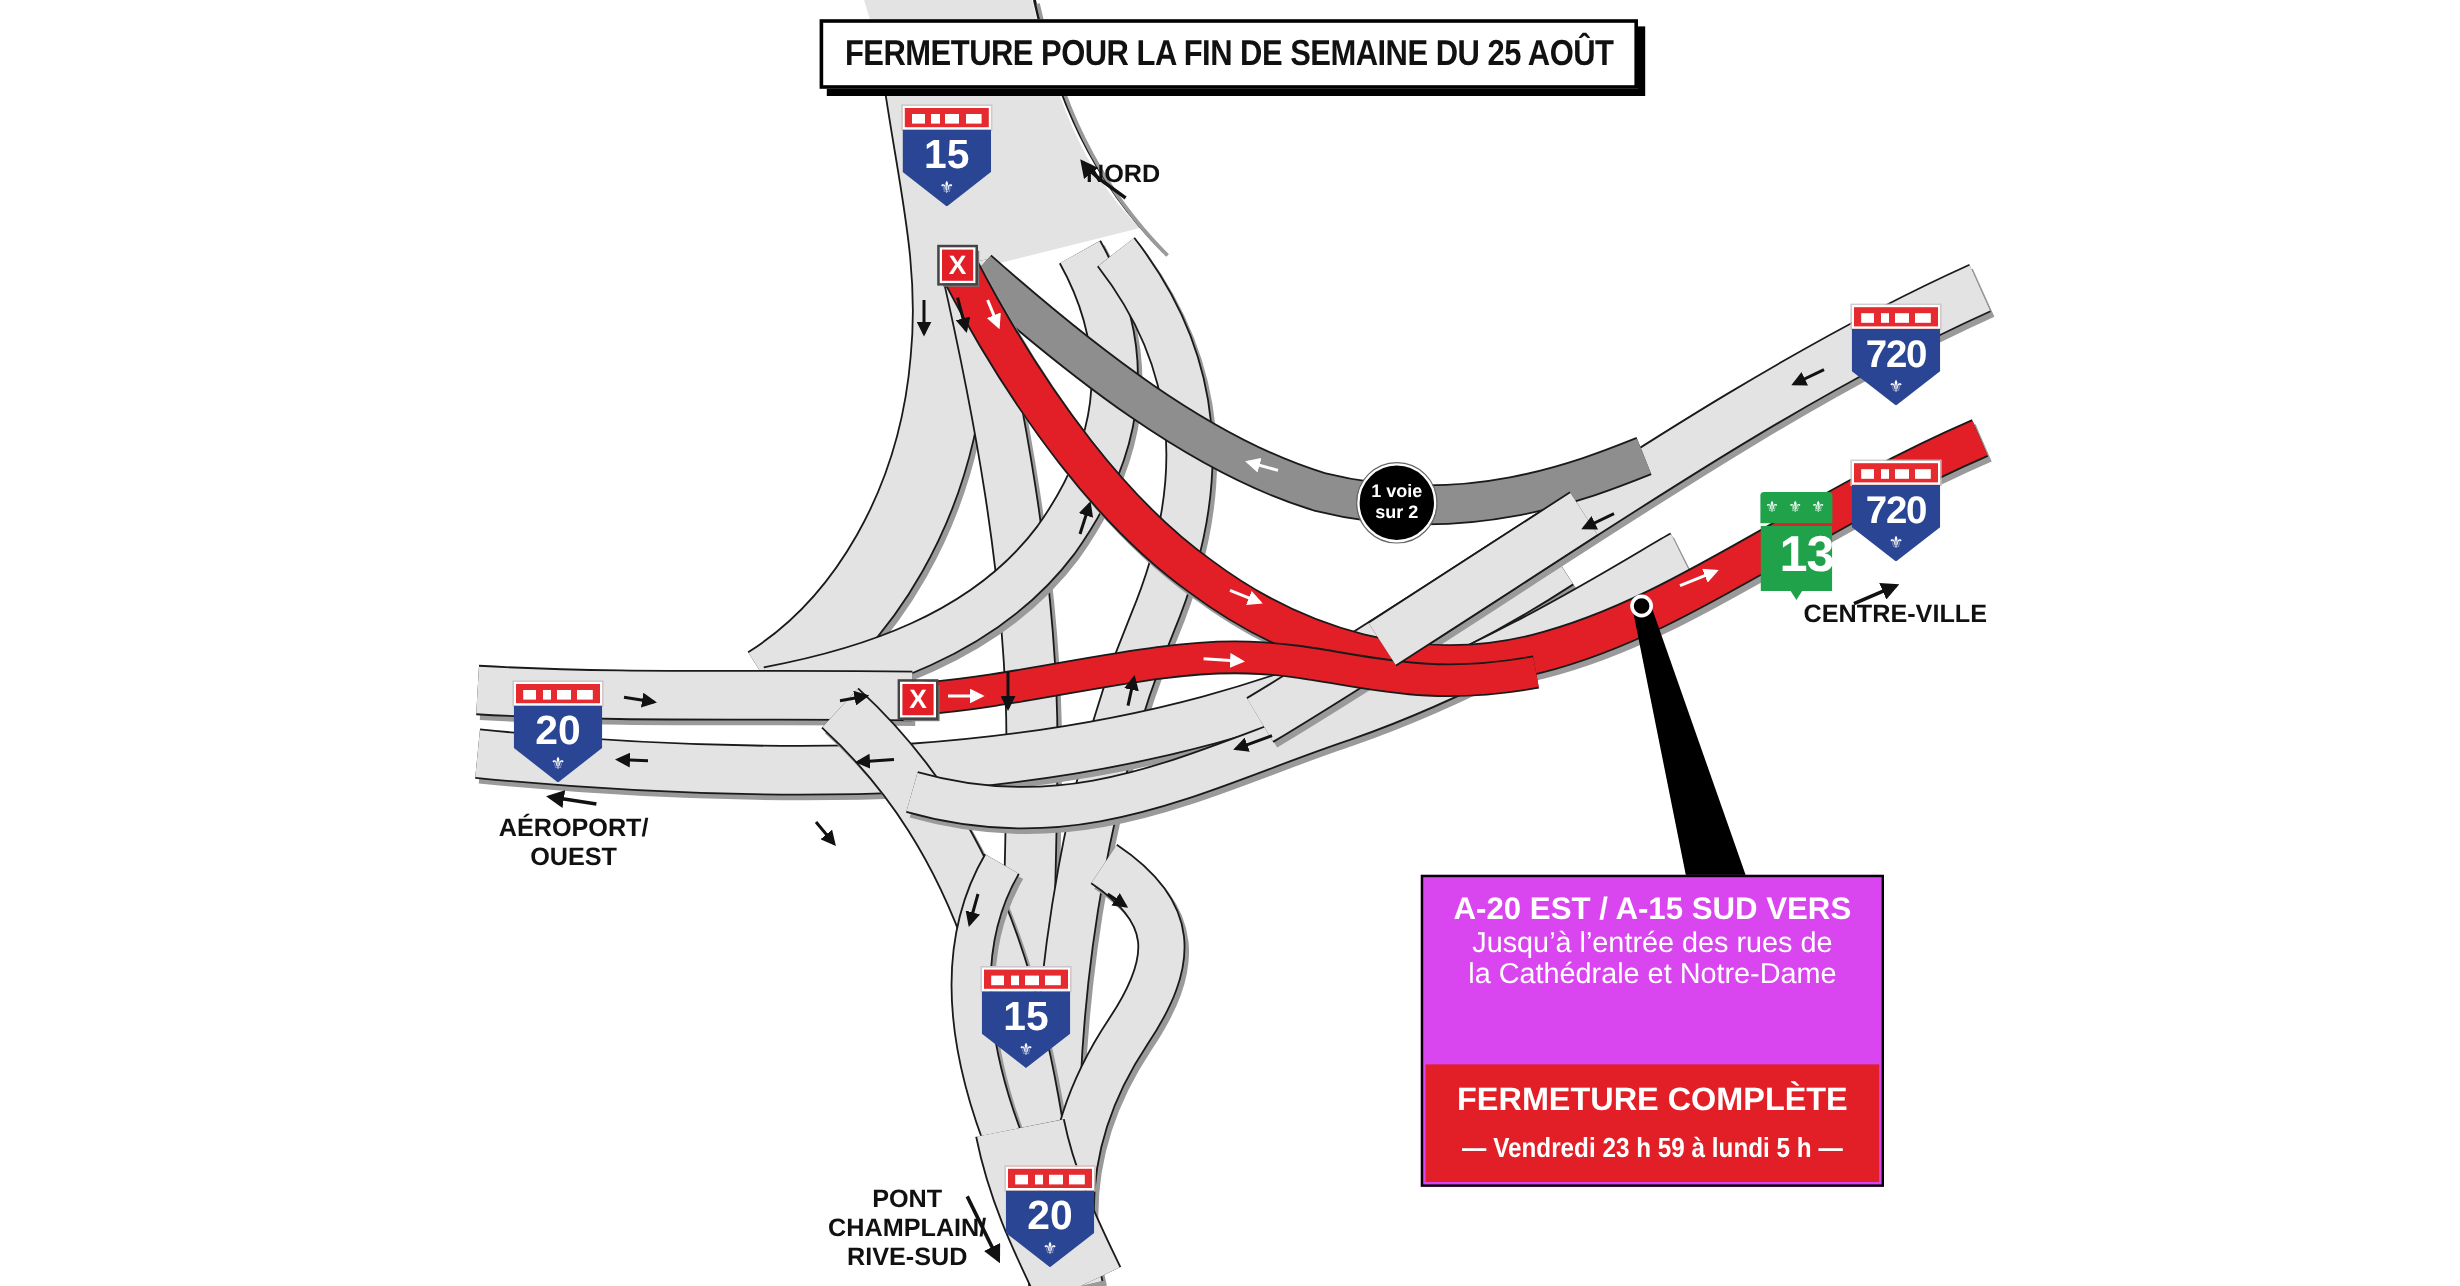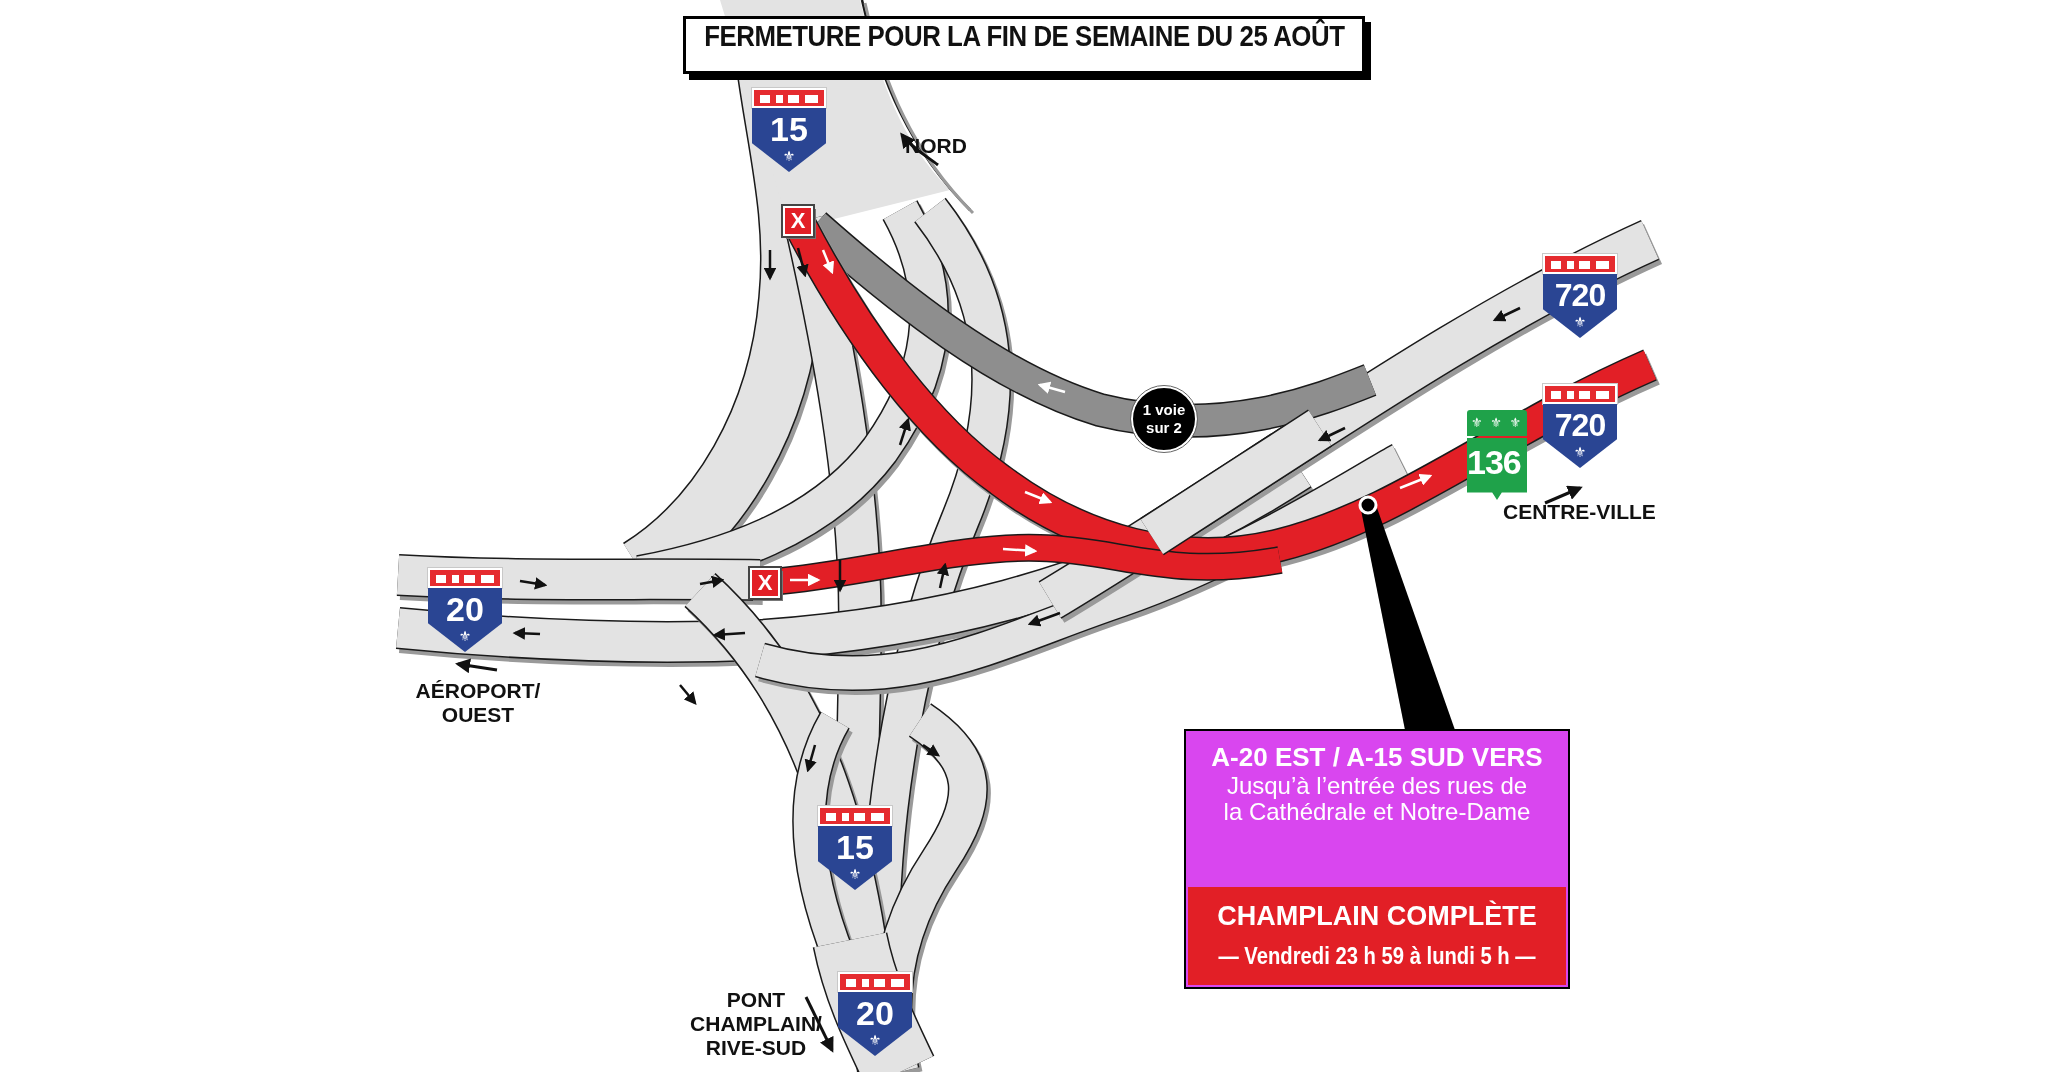--- a/index.html
+++ b/index.html
@@ -1,32 +1,32 @@
 <!DOCTYPE html>
 <html><head>
 <meta charset="utf-8">
 <style>
   html,body{margin:0;padding:0;background:#ffffff;}
   body{width:2050px;height:1072px;position:relative;overflow:hidden;font-family:"Liberation Sans","DejaVu Sans",sans-serif;}
   #map{position:absolute;left:0;top:0;width:2050px;height:1072px;}
-  .header-box{position:absolute;left:683px;top:16px;width:676px;height:52px;background:#fff;border:3px solid #000;box-shadow:6px 6px 0 #000;display:flex;align-items:flex-start;justify-content:center;}
+  .header-box{position:absolute;left:683px;top:16px;width:676px;height:52px;background:#fff;border:3px solid #000;box-shadow:6px 6px 0 #000;display:flex;align-items:center;justify-content:center;}
   .header-box span{font-family:"Liberation Sans",sans-serif;font-weight:bold;font-size:30px;letter-spacing:-0.5px;color:#111;transform:scaleX(0.86);white-space:nowrap;}
   .label{position:absolute;font-family:"Liberation Sans",sans-serif;font-weight:bold;color:#111;font-size:21px;line-height:24px;transform-origin:left top;}
   .label.center{text-align:center;}
   .shield{position:absolute;width:74px;height:86px;padding-left:40px;}
   .shield .top{position:absolute;left:0;top:0;width:74px;height:20px;background:#e52b2f;border:2px solid #fff;box-sizing:border-box;outline:1px solid #c8c8c8;}
   .shield .top::after{content:"";position:absolute;left:6px;top:5px;width:58px;height:8px;background:linear-gradient(90deg,#fff 0 18%,#e52b2f 18% 28%,#fff 28% 40%,#e52b2f 40% 48%,#fff 48% 68%,#e52b2f 68% 78%,#fff 78% 100%);}
   .shield .body{position:absolute;left:0;top:20px;width:74px;height:64px;background:#2a4593;clip-path:polygon(0 0,100% 0,100% 55%,50% 100%,0 55%);}
   .shield .num{position:absolute;left:0;top:22px;width:74px;text-align:center;color:#fff;font-weight:bold;font-size:34px;line-height:38px;}
   .shield .fleur{position:absolute;left:0;top:60px;width:74px;text-align:center;color:#fff;font-size:14px;line-height:16px;}
   .shield.wide .num{font-size:32px;letter-spacing:-1px;}
   .qshield{position:absolute;width:60px;height:90px;}
   .qshield .top{position:absolute;left:0;top:0;width:60px;height:26px;background:#1fa24a;border-radius:3px 3px 0 0;color:#fff;text-align:center;font-size:13px;line-height:26px;letter-spacing:2px;}
   .qshield .body{position:absolute;left:0;top:28px;width:60px;height:62px;background:#1fa24a;clip-path:polygon(0 0,100% 0,100% 88%,58% 88%,50% 100%,42% 88%,0 88%);}
-  .qshield .num{position:absolute;left:0;top:30px;width:44px;text-align:center;color:#fff;font-weight:bold;font-size:34px;line-height:44px;letter-spacing:-1px;}
+  .qshield .num{position:absolute;left:16px;top:30px;width:44px;text-align:center;color:#fff;font-weight:bold;font-size:42px;line-height:44px;letter-spacing:-1px;}
   .xmark{position:absolute;width:26px;height:26px;background:#e21f26;border:2px solid #fff;outline:2px solid #444;color:#fff;font-weight:bold;font-size:22px;line-height:26px;text-align:center;box-shadow:3px 3px 0 #777;}
   .voie{position:absolute;width:62px;height:62px;border-radius:50%;background:#000;border:2px solid #fff;outline:1px solid #666;color:#fff;text-align:center;font-weight:bold;font-size:15px;line-height:18px;display:flex;flex-direction:column;justify-content:center;}
   .info{position:absolute;left:1184px;top:729px;width:386px;height:260px;border:2px solid #000;background:#d946ef;box-sizing:border-box;}
   .info .black{height:148px;padding-top:10px;text-align:center;color:#fff;}
   .info .l1{font-weight:bold;font-size:26px;line-height:32px;}
   .info .l2{font-weight:bold;font-size:26px;line-height:32px;}
   .info .l2 small{font-size:19px;}
   .info .l3{font-size:24px;line-height:26px;}
   .info .red{position:absolute;left:2px;right:2px;bottom:2px;height:98px;background:#e21f26;text-align:center;color:#fff;}
   .info .r1{font-weight:bold;font-size:27px;line-height:30px;margin-top:14px;}
@@ -242,16 +242,16 @@
   <div>RIVE-SUD</div>
 </div>
 
 <div class="info">
   <div class="black">
     <div class="l1">A-20 EST / A-15 SUD VERS</div>
     <div class="l3">Jusqu’à l’entrée des rues de</div>
     <div class="l3">la Cathédrale et Notre-Dame</div>
   </div>
   <div class="red">
-    <div class="r1">CHAMPLAIN COMPLÈTE</div>
+    <div class="r1">FERMETURE COMPLÈTE</div>
     <div class="r2">— Vendredi 23 h 59 à lundi 5 h —</div>
   </div>
 </div>
 
 </body></html>

